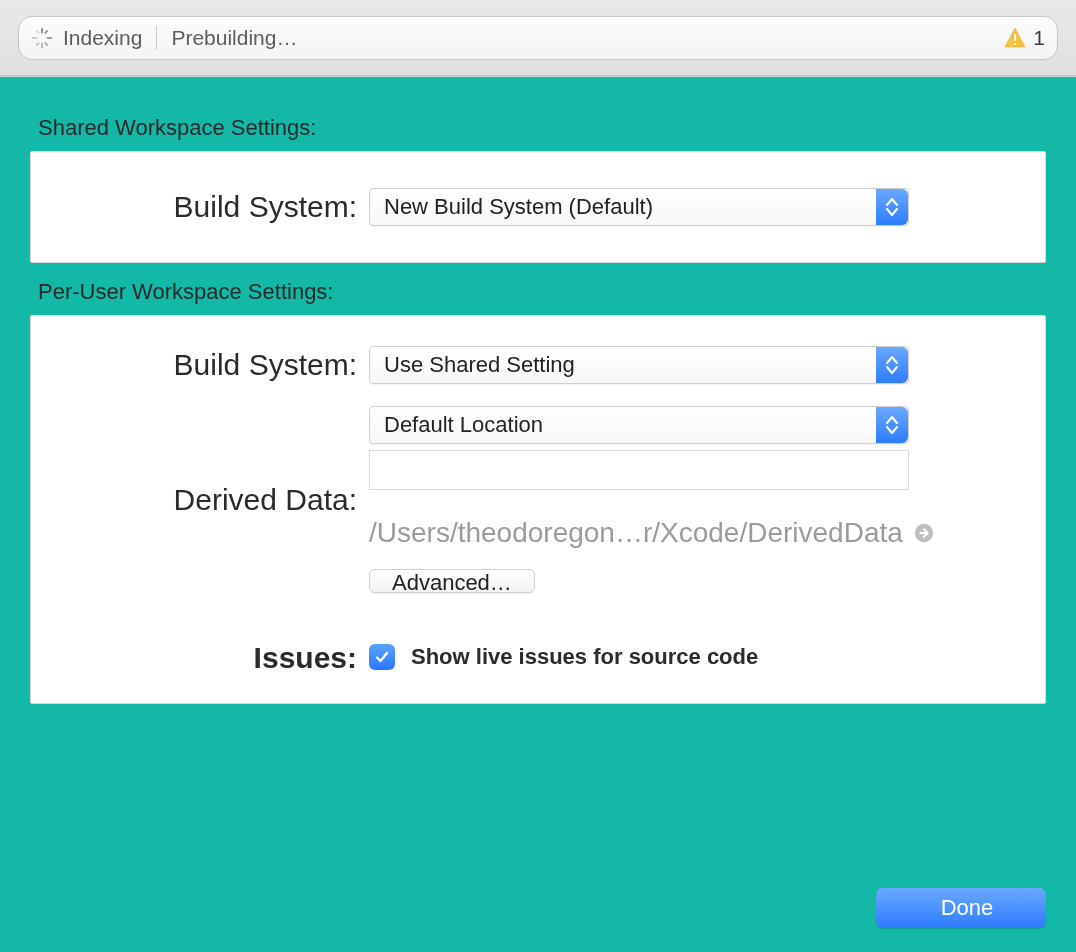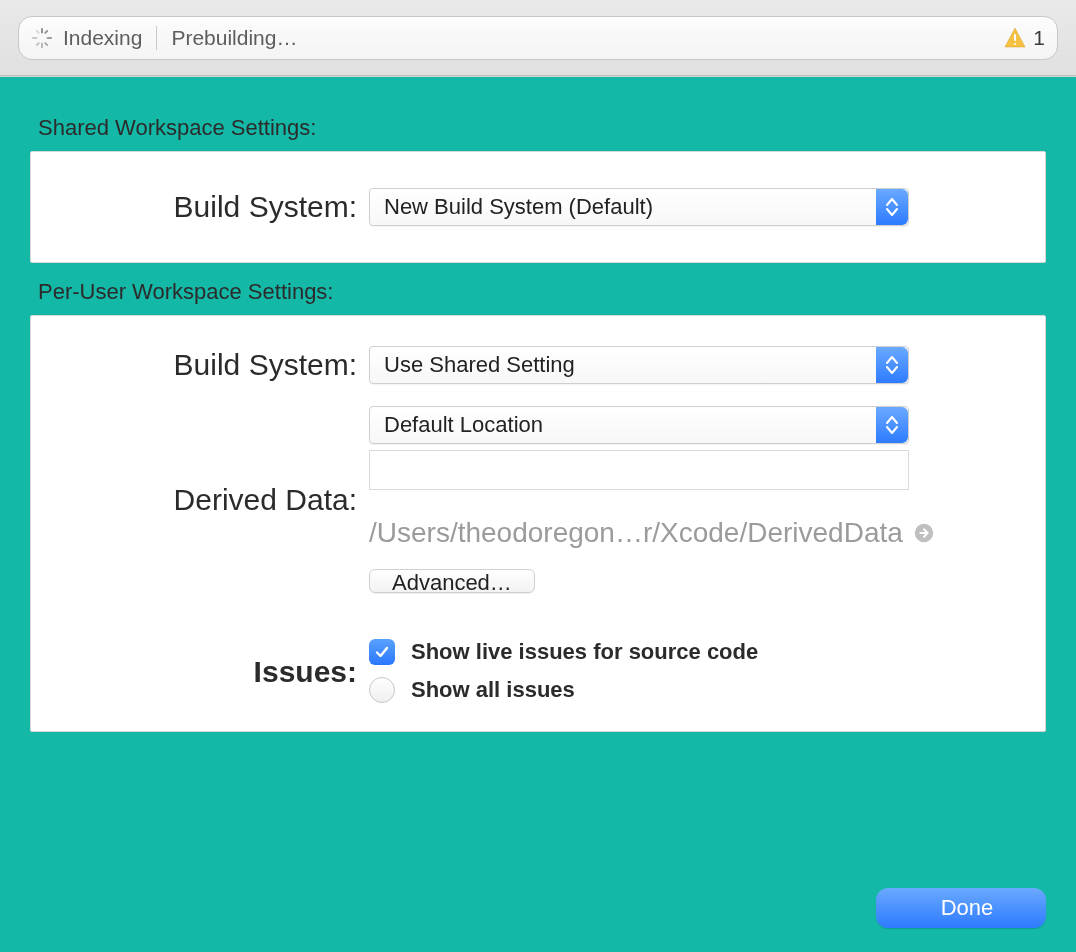--- a/index.html
+++ b/index.html
@@ -211,21 +211,21 @@
 
   
   .footer {
     position: absolute;
     right: 30px;
     bottom: 24px;
   }
   .done-btn {
     width: 170px;
     height: 40px;
-    border-radius: 12px;
+    border-radius: 7px;
     border: none;
     background: linear-gradient(#6aa9ff, #2d7bff);
     color: #fff;
     font-size: 22px;
     box-shadow: 0 1px 1px rgba(0,0,0,0.15);
     padding-left: 12px;
   }
 </style>
 </head>
 <body>
@@ -339,24 +339,20 @@
       <div class="label-col" style="padding-top:2px;">Issues:</div>
       <div class="issue-options">
         <label class="check">
           <span class="checkbox">
             <svg width="16" height="16" viewBox="0 0 16 16">
                 <path d="M3 8.5 L6.5 12 L13 4" fill="none" stroke="#fff" stroke-width="2.4" stroke-linecap="round" stroke-linejoin="round"></path>
               </svg>
           </span>
           <span>Show live issues for source code</span>
         </label>
-        <label class="radio-opt">
-          <span class="radio"></span>
-          <span>Show all issues</span>
-        </label>
       </div>
     </div>
 
   </div>
 
   <div class="footer">
     <button class="done-btn">
       <span>Done</span>
     </button>
   </div>

